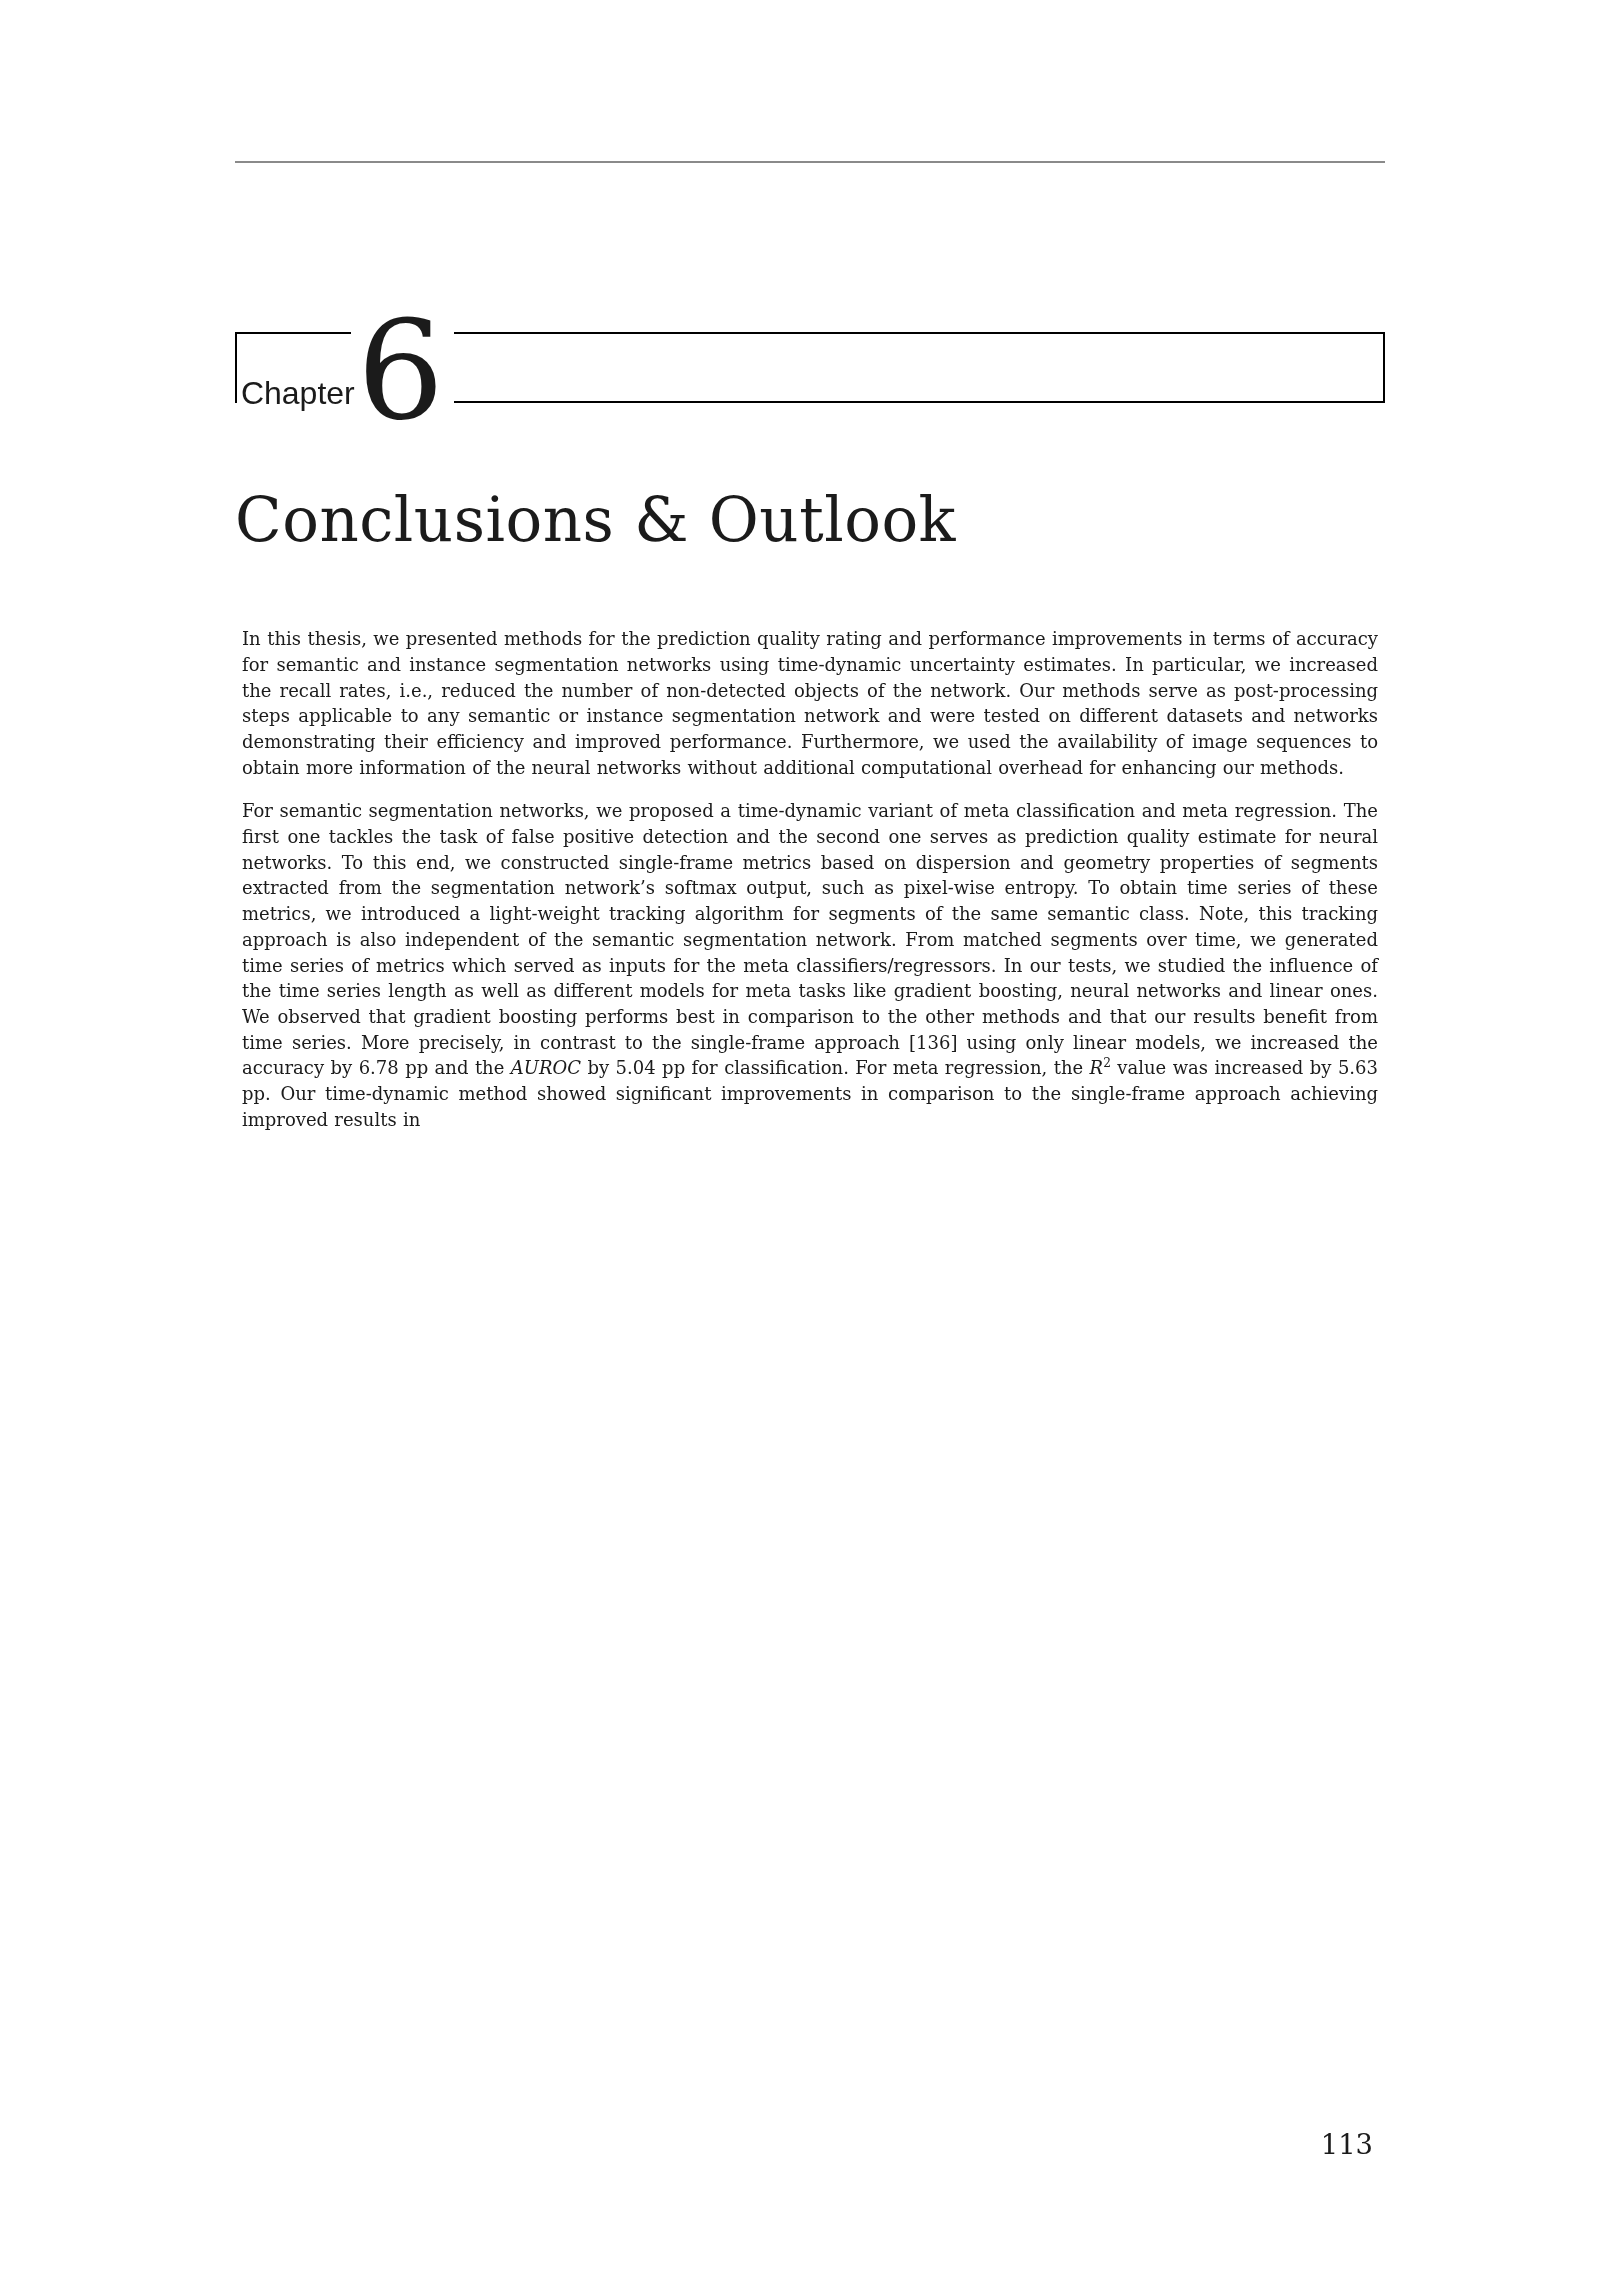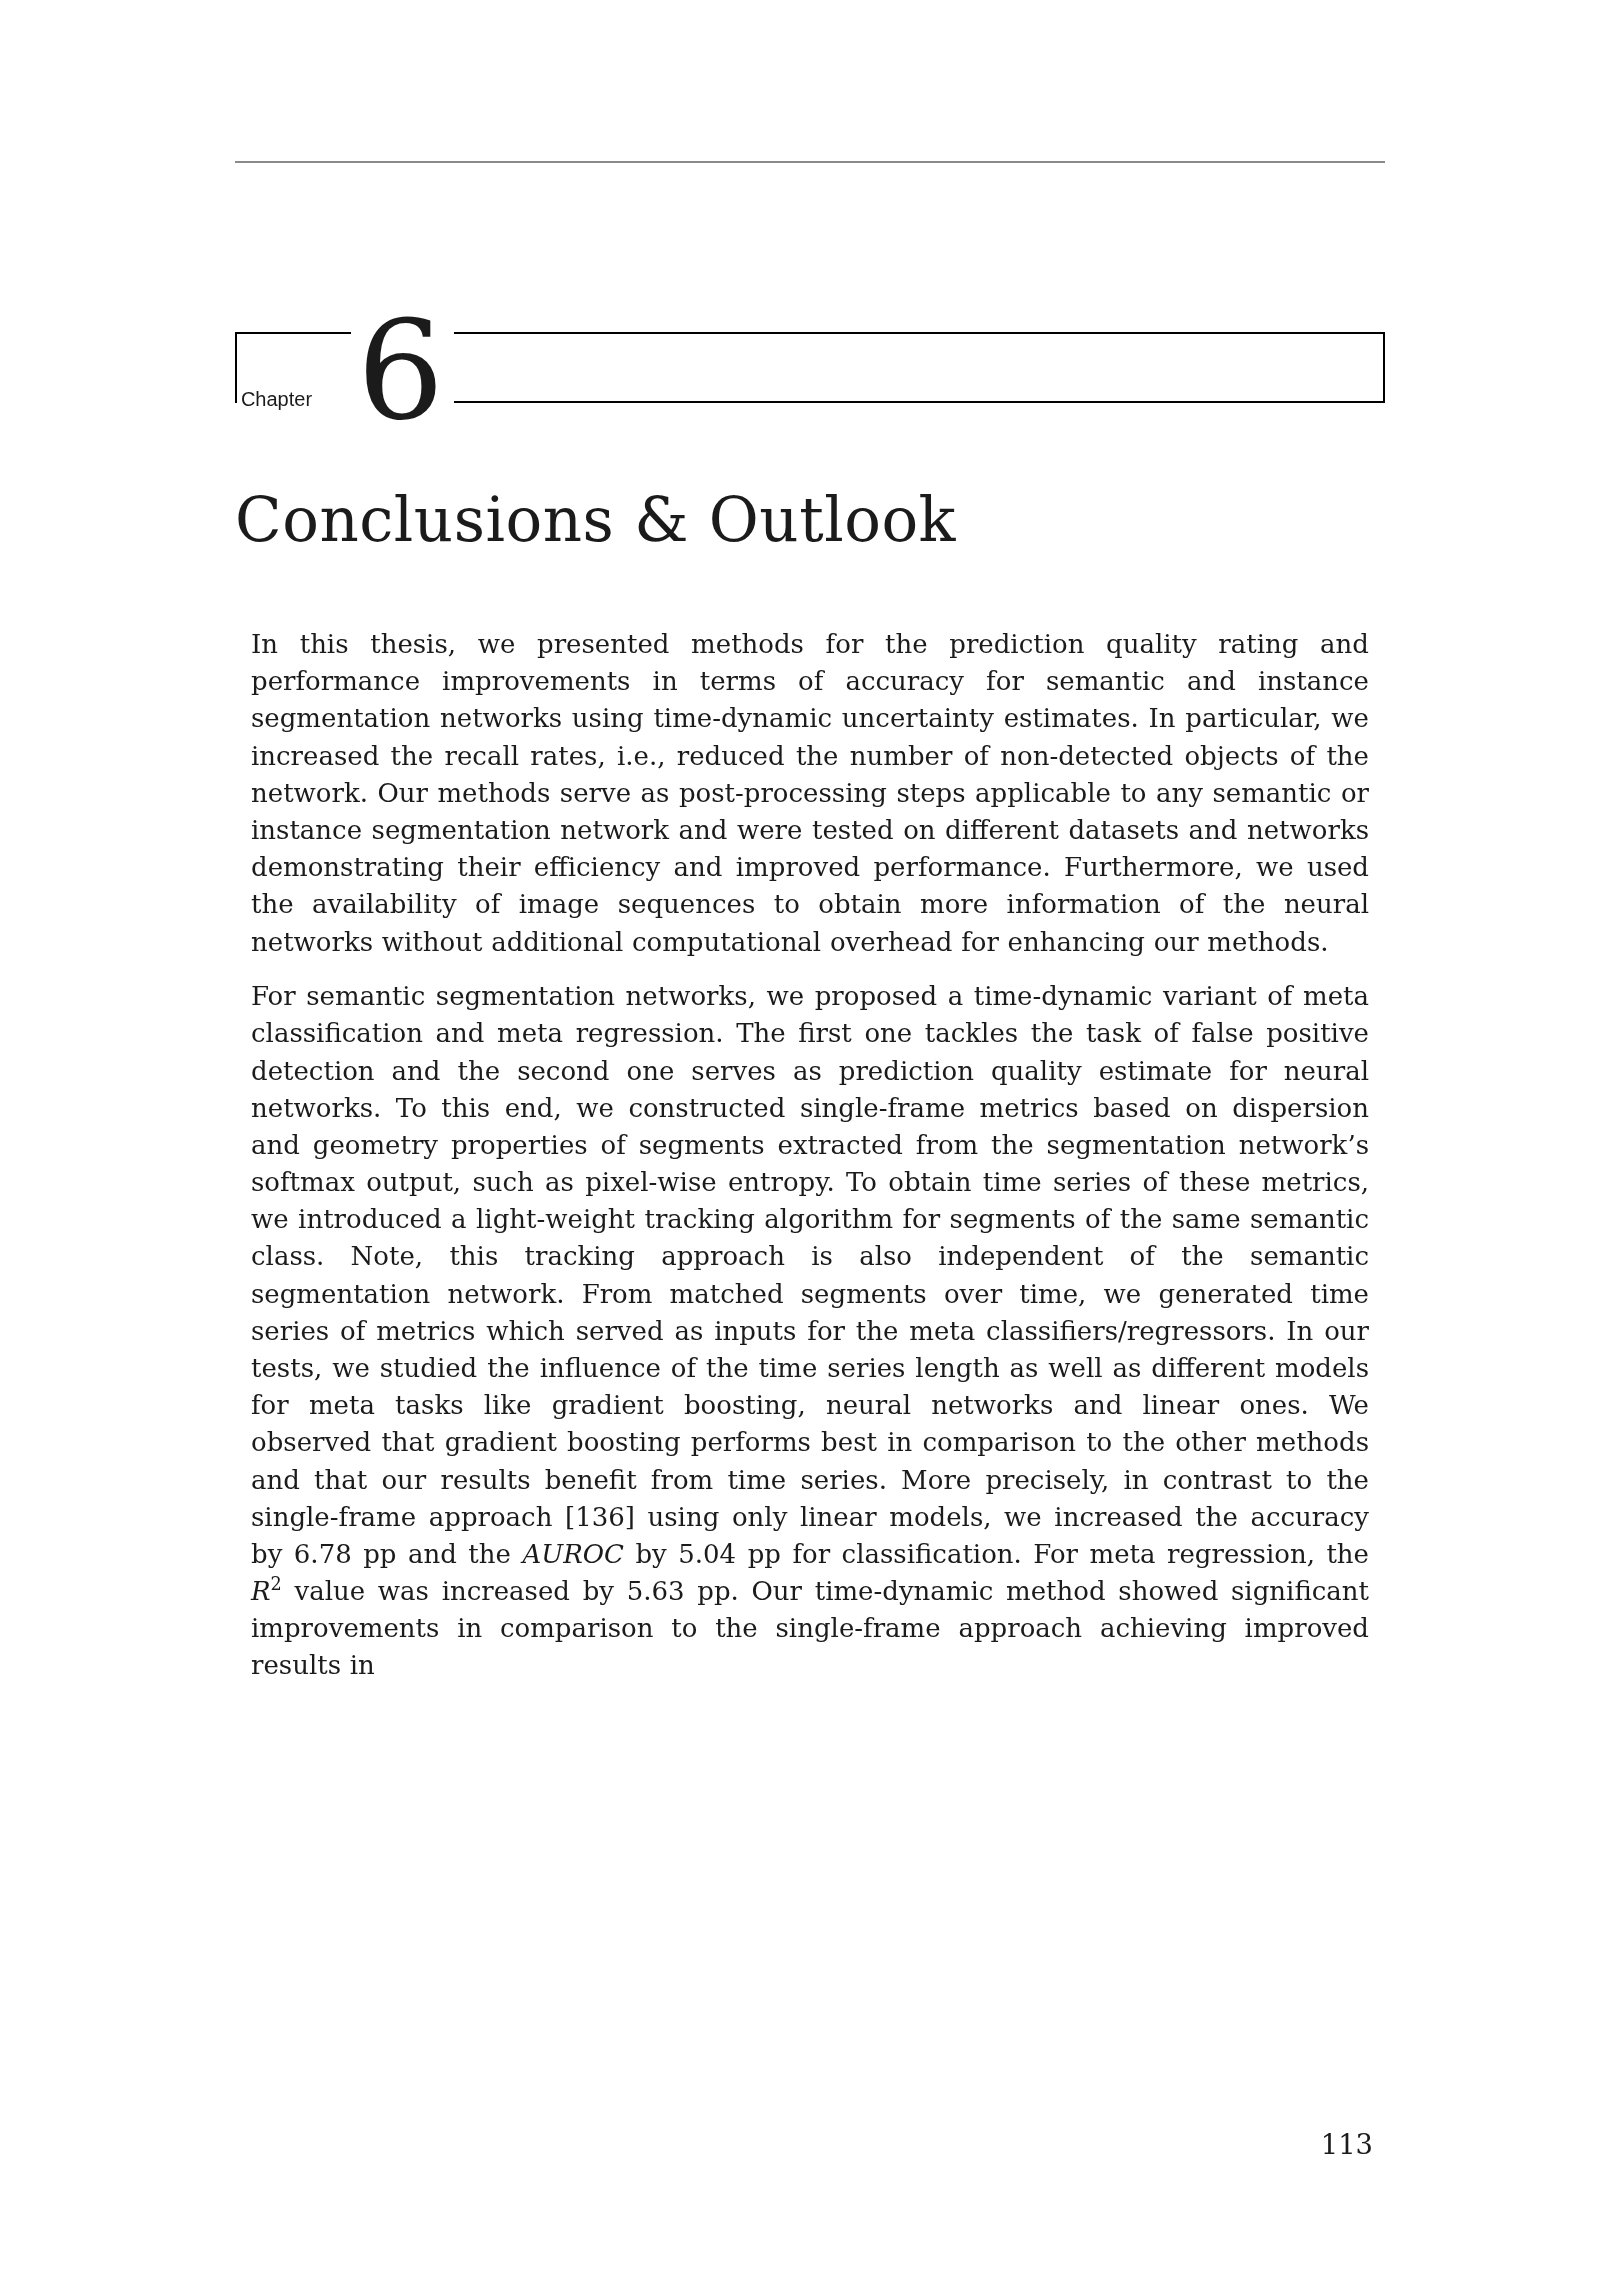--- a/index.html
+++ b/index.html
@@ -34,21 +34,21 @@
     height: 71px;
     box-sizing: border-box;
     border-top: 2.9px solid #000;
     border-left: 2.9px solid #000;
     display: flex;
     align-items: flex-end;
     padding-left: 3.9px;
   }
   .chapter-label {
     font-family: "Liberation Sans", sans-serif;
-    font-size: 20px;
+    font-size: 32px;
     line-height: 1;
     transform: translateY(5.9px);
     white-space: nowrap;
   }
   .chap-num {
     font-family: "DejaVu Serif", serif;
     font-size: 137px;
     line-height: 0.78;
     margin: -13.7px 9.8px 0 5.9px;
   }
@@ -64,22 +64,22 @@
     margin: 55px 0 0 0;
     font-size: 61px;
     font-weight: normal;
     letter-spacing: 0.5px;
     line-height: 1.15;
   }
   .body-text {
     margin-top: 71px;
   }
   .body-par {
-    margin: 16px;
-    font-size: 26px;
+    margin: 7px;
+    font-size: 18px;
     line-height: 1.43;
     text-align: justify;
     hyphens: auto;
     word-spacing: 0.5px;
   }
   .body-par + .body-par {
     margin-top: 17.6px;
   }
   .body-par i {
   }

